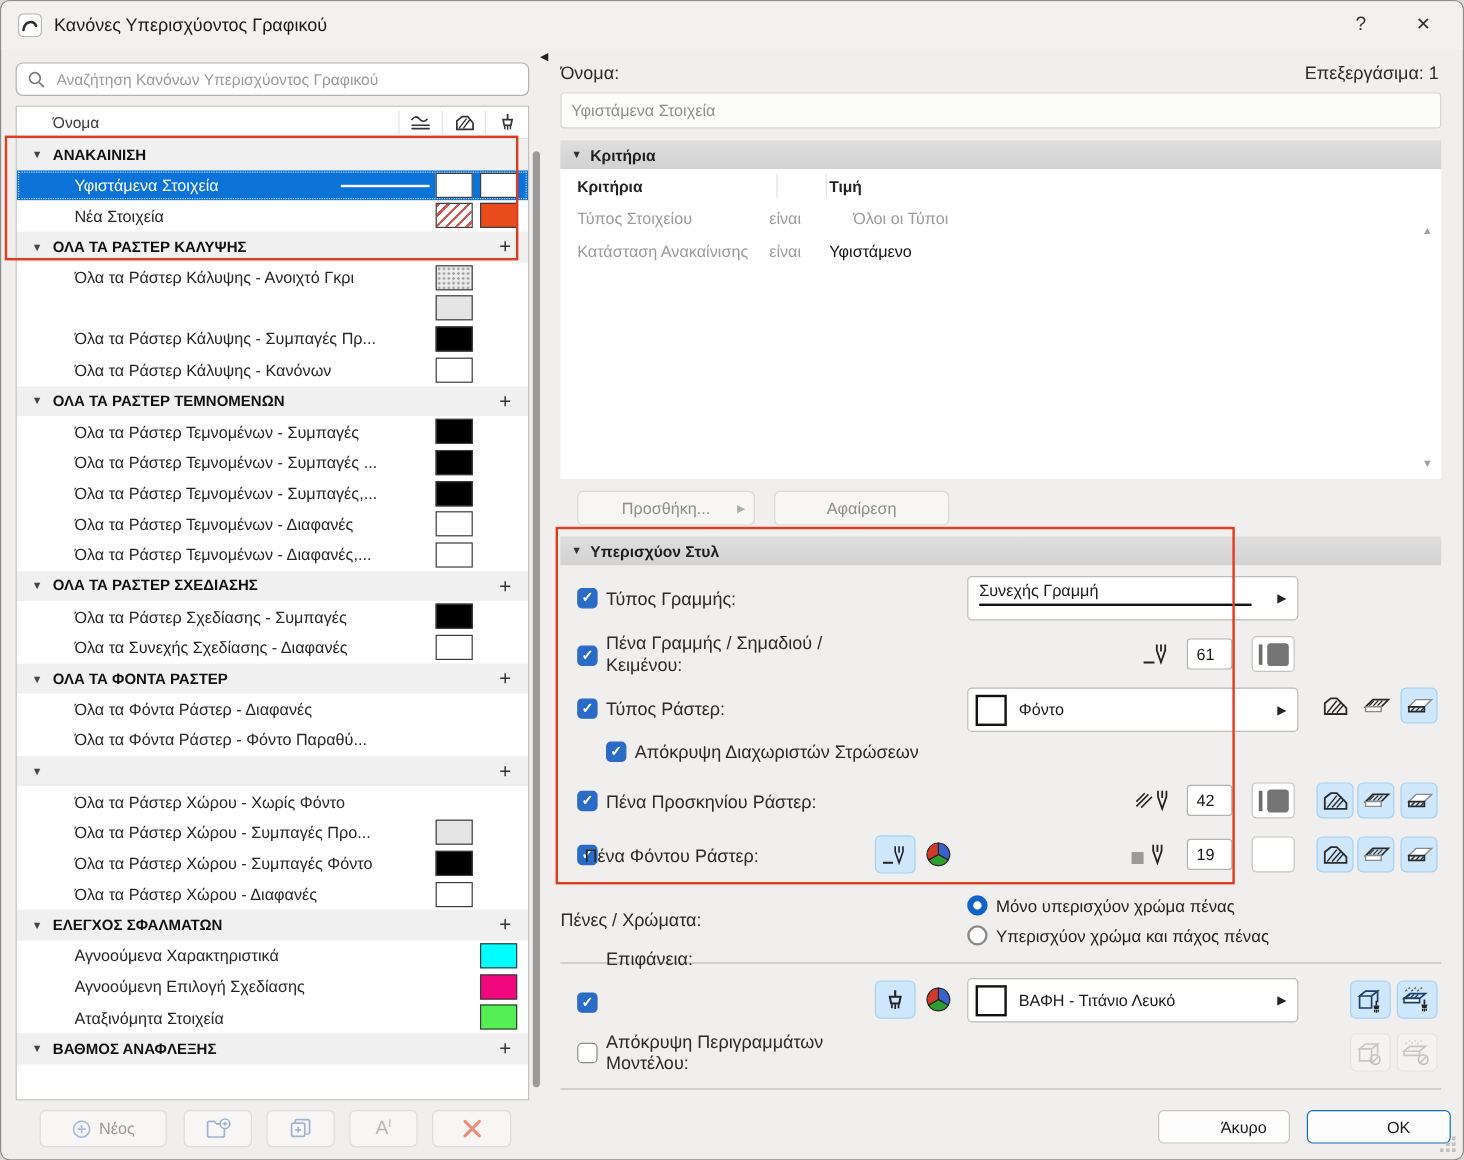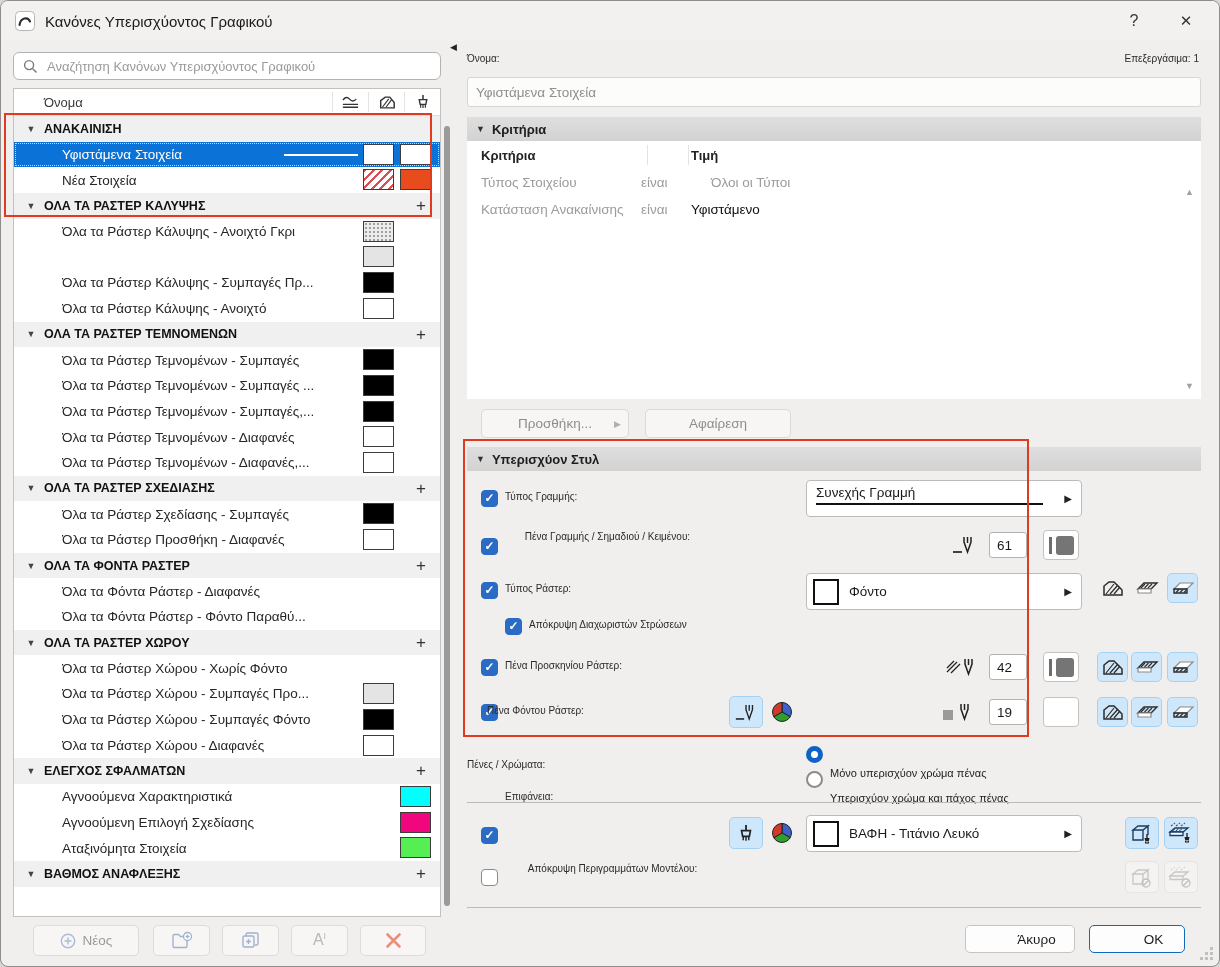--- a/index.html
+++ b/index.html
@@ -35,21 +35,21 @@
   .linemark{position:absolute;right:82px;top:12px;width:74px;height:2px;background:#fff;}
   .p-yellow-dots{background-color:#f9f3a6;background-image:radial-gradient(#c9b42e 1px,transparent 1.3px);background-size:5px 5px;}
   .p-red-hatch{background-image:repeating-linear-gradient(135deg,#d95050 0 2px,#ffffff 2px 6px);}
   .p-gray-dots{background-color:#ececec;background-image:radial-gradient(#9f9f9f 1px,transparent 1.2px);background-size:4px 4px;}
   .vscroll{position:absolute;left:443px;top:125px;width:6px;height:780px;background:#9a9a9a;border-radius:3px;}
   .collapse-arrow{position:absolute;left:449px;top:41px;font-size:9px;color:#222;}
   
   .bl-btn{position:absolute;top:924px;height:31px;background:#f7f6f5;border:1px solid #dedcda;border-radius:5px;
           display:flex;align-items:center;justify-content:center;font-size:13.5px;color:#9a9a9a;}
   
-  .rlabel{position:absolute;font-size:10px;color:#2a2a2a;text-align:center;}
+  .rlabel{position:absolute;font-size:15px;color:#2a2a2a;}
   .namefield{position:absolute;left:466px;top:76px;width:734px;height:30px;background:#fcfcfb;border:1px solid #d8d6d4;border-radius:3px;
              font-size:13.5px;color:#8f8f8f;padding:6px 8px;font-family:inherit;}
   .sechdr{position:absolute;left:466px;width:734px;height:24px;background:linear-gradient(#dedede,#d2d2d2);
           display:flex;align-items:center;font-size:13px;font-weight:bold;color:#1d1d1d;}
   .sechdr .tri{font-size:9px;margin:0 7px 0 9px;font-weight:normal;color:#333;}
   .critbox{position:absolute;left:466px;top:140px;width:734px;height:258px;background:#fff;}
   .crithead{position:relative;height:28px;display:flex;align-items:center;font-size:13px;font-weight:bold;color:#222;}
   .critrow{position:relative;height:27px;display:flex;align-items:center;font-size:13.5px;}
   .c-col1{width:174px;padding-left:14px;}
   .c-col2{width:50px;}
@@ -61,21 +61,21 @@
   .btn{position:absolute;height:29px;background:#f7f6f5;border:1px solid #dbd9d7;border-radius:5px;
        display:flex;align-items:center;justify-content:center;font-size:13.5px;color:#8f8d8b;}
   .btn .dd{position:absolute;right:7px;font-size:9px;color:#b0aeac;}
   
   .cb{position:absolute;width:17px;height:17px;border-radius:4px;background:#2a6bc5;border:1px solid #2a6bc5;}
   .cb::after{content:"✓";position:absolute;left:2.5px;top:0px;color:#fff;font-size:12px;font-weight:bold;}
   .cb.un{background:#fff;border:1px solid #8a8a8a;}
   .cb.un::after{content:"";}
   .radio{position:absolute;width:17px;height:17px;border-radius:50%;background:#fff;border:2px solid #8a8a8a;}
   .radio.on{border:5.5px solid #0f62c6;}
-  .radiolbl{position:absolute;font-size:11px;color:#222;margin-top:20px;}
+  .radiolbl{position:absolute;font-size:14px;color:#222;}
   
   .drop{position:absolute;left:805px;width:276px;height:37px;background:#fff;border:1px solid #bdbbb9;border-radius:4px;}
   .drop .dtext{position:absolute;left:9px;top:4px;font-size:13.5px;color:#1a1a1a;}
   .drop .dline{position:absolute;left:9px;right:38px;top:22px;height:2px;background:#111;}
   .drop .darr{position:absolute;right:9px;top:12px;font-size:10px;color:#222;}
   .drop .dswatch{position:absolute;left:6px;top:5px;width:26px;height:26px;background:#fff;border:2px solid #111;}
   .drop .dtext2{position:absolute;left:42px;top:10px;font-size:13.5px;color:#1a1a1a;}
   
   .numfield{position:absolute;width:38px;height:26px;background:#fff;border:1px solid #b5b3b1;border-radius:3px;
             font-size:13.5px;color:#1a1a1a;padding:3px 0 3px 7px;font-family:inherit;}
@@ -186,21 +186,21 @@
   </div>
         <div class="lrow item">
     <span class="tri" style="visibility: hidden;">▼</span>
     <span class="lbl">Όλα τα Ράστερ Κάλυψης - Συμπαγές Πρ...</span>
 
     <span class="sw swf" style="background: rgb(0, 0, 0);"></span>
 
   </div>
         <div class="lrow item">
     <span class="tri" style="visibility: hidden;">▼</span>
-    <span class="lbl">Όλα τα Ράστερ Κάλυψης - Ανοιχτό</span>
+    <span class="lbl">Όλα τα Ράστερ Κάλυψης - Κανόνων</span>
 
     <span class="sw swf" style="background: rgb(255, 255, 255);"></span>
 
   </div>
         <div class="lrow group">
     <span class="tri">▼</span>
     <span class="lbl">ΟΛΑ ΤΑ ΡΑΣΤΕΡ ΤΕΜΝΟΜΕΝΩΝ</span>
     <span class="plus">+</span>
 
   </div>
@@ -247,21 +247,21 @@
   </div>
         <div class="lrow item">
     <span class="tri" style="visibility: hidden;">▼</span>
     <span class="lbl">Όλα τα Ράστερ Σχεδίασης - Συμπαγές</span>
 
     <span class="sw swf" style="background: rgb(0, 0, 0);"></span>
 
   </div>
         <div class="lrow item">
     <span class="tri" style="visibility: hidden;">▼</span>
-    <span class="lbl">Όλα τα Ράστερ Προσθήκη - Διαφανές</span>
+    <span class="lbl">Όλα τα Συνεχής Σχεδίασης - Διαφανές</span>
 
     <span class="sw swf" style="background: rgb(255, 255, 255);"></span>
 
   </div>
         <div class="lrow group">
     <span class="tri">▼</span>
     <span class="lbl">ΟΛΑ ΤΑ ΦΟΝΤΑ ΡΑΣΤΕΡ</span>
     <span class="plus">+</span>
 
   </div>
@@ -270,21 +270,20 @@
     <span class="lbl">Όλα τα Φόντα Ράστερ - Διαφανές</span>
 
   </div>
         <div class="lrow item">
     <span class="tri" style="visibility: hidden;">▼</span>
     <span class="lbl">Όλα τα Φόντα Ράστερ - Φόντο Παραθύ...</span>
 
   </div>
         <div class="lrow group">
     <span class="tri">▼</span>
-    <span class="lbl">ΟΛΑ ΤΑ ΡΑΣΤΕΡ ΧΩΡΟΥ</span>
     <span class="plus">+</span>
 
   </div>
         <div class="lrow item">
     <span class="tri" style="visibility: hidden;">▼</span>
     <span class="lbl">Όλα τα Ράστερ Χώρου - Χωρίς Φόντο</span>
 
   </div>
         <div class="lrow item">
     <span class="tri" style="visibility: hidden;">▼</span>
@@ -600,21 +599,21 @@
       <path d="M3 4 l4-3 M8 4 l4-3 M13 4 l4-3" stroke="#d5d3d1" stroke-width="1.1" stroke-dasharray="2 1.5"></path>
       <path d="M2 10 L7 6 L20 6 L15 10 Z M2 10 h13 v3.5 H2 Z" fill="none" stroke="#c9c7c5" stroke-width="1.3"></path>
       <circle cx="18" cy="17" r="4" fill="none" stroke="#c2c0be" stroke-width="1.3"></circle>
       <path d="M15.2 19.8 L20.8 14.2" stroke="#c2c0be" stroke-width="1.3"></path>
     </svg>
   </div>
 
   <div class="divider" style="top:906px;"></div>
 
   <div class="fbtn" style="left:964px;width:110px;">Άκυρο</div>
-  <div class="fbtn ok" style="left:1088px;width:96px;">OK</div>
+  <div class="fbtn ok" style="left:1088px;width:120px;">OK</div>
   <div class="grip">
     <i style="right:0;bottom:0;position:absolute;"></i>
       <i style="right:5px;bottom:0;position:absolute;"></i>
       <i style="right:0;bottom:5px;position:absolute;"></i>
     <i style="right:10px;bottom:0;position:absolute;"></i>
       <i style="right:5px;bottom:5px;position:absolute;"></i>
       <i style="right:0;bottom:10px;position:absolute;"></i>
   </div>
 
   <div class="annot" style="left:3px;top:112px;width:428px;height:104px;"></div>

